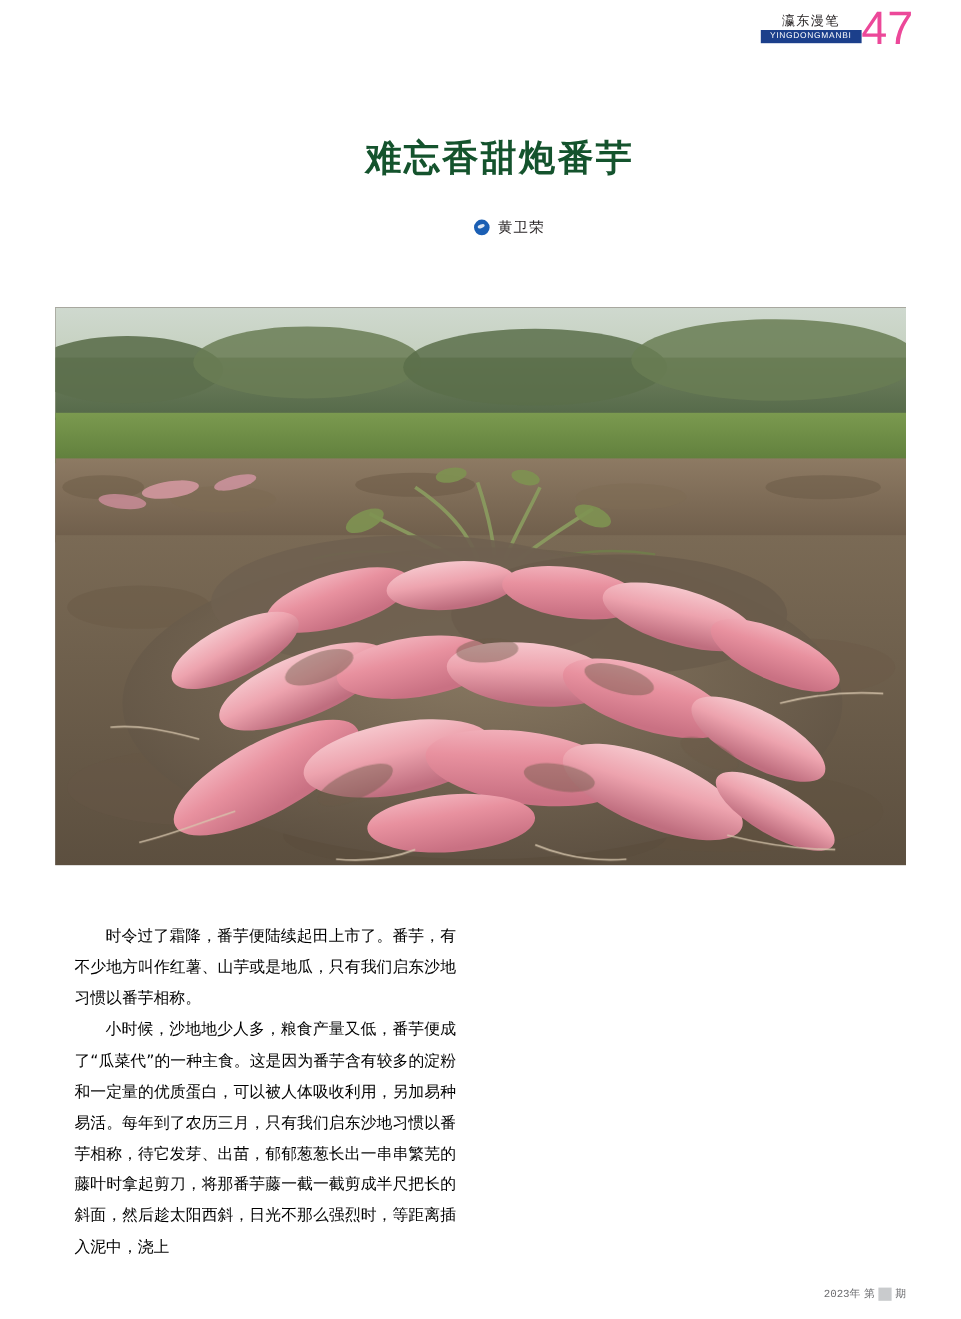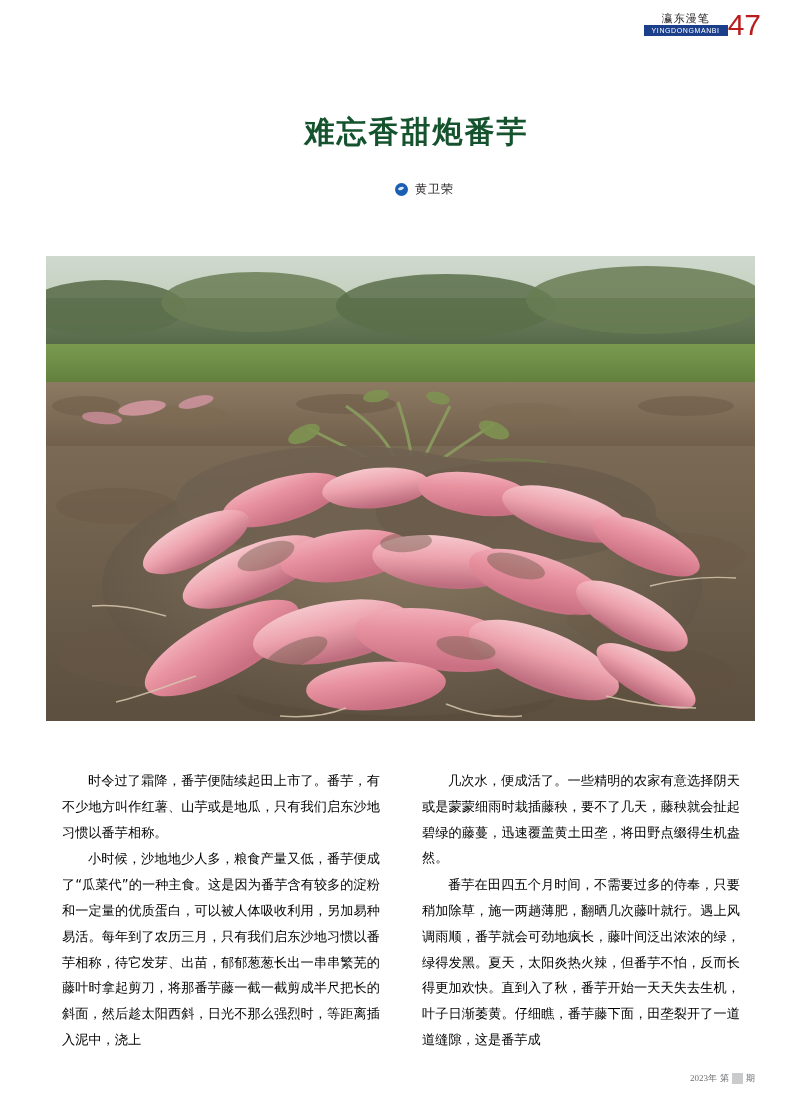--- a/index.html
+++ b/index.html
@@ -43,23 +43,23 @@
   .masthead-en {
     background: #1b3f8b;
     color: #ffffff;
     font-size: 7px;
     letter-spacing: 0.6px;
     text-align: center;
     line-height: 11px;
     font-family: "Liberation Sans", sans-serif;
   }
   .page-number {
-    font-size: 30px;
+    font-size: 39px;
     line-height: 30px;
-    color: #b91c1c;
+    color: #ec4899;
     font-family: "Liberation Sans", sans-serif;
     font-weight: 400;
   }
 
   
   .article-title {
     position: absolute;
     top: 112px;
     left: 0;
     width: 801px;
@@ -145,21 +145,21 @@
   
   .footer {
     position: absolute;
     bottom: 14px;
     right: 46px;
     display: flex;
     align-items: center;
     gap: 3px;
     font-size: 9px;
     color: #6d6e71;
-    font-family: Liberation Serif, serif;
+    font-family: Liberation Mono, monospace;
   }
   .footer-box {
     display: inline-block;
     width: 11px;
     height: 11px;
     background: #c9cbcd;
   }
 </style>
 </head>
 <body>
@@ -319,24 +319,20 @@
 
     <rect x="0" y="0" width="709" height="465" fill="none"></rect>
   </svg>
 </div>
 
 <div class="body-cols">
   <div class="col">
     <p>时令过了霜降，番芋便陆续起田上市了。番芋，有不少地方叫作红薯、山芋或是地瓜，只有我们启东沙地习惯以番芋相称。</p>
     <p>小时候，沙地地少人多，粮食产量又低，番芋便成了“瓜菜代”的一种主食。这是因为番芋含有较多的淀粉和一定量的优质蛋白，可以被人体吸收利用，另加易种易活。每年到了农历三月，只有我们启东沙地习惯以番芋相称，待它发芽、出苗，郁郁葱葱长出一串串繁芜的藤叶时拿起剪刀，将那番芋藤一截一截剪成半尺把长的斜面，然后趁太阳西斜，日光不那么强烈时，等距离插入泥中，浇上</p>
   </div>
-  <div class="col">
-    <p>几次水，便成活了。一些精明的农家有意选择阴天或是蒙蒙细雨时栽插藤秧，要不了几天，藤秧就会扯起碧绿的藤蔓，迅速覆盖黄土田垄，将田野点缀得生机盎然。</p>
-    <p>番芋在田四五个月时间，不需要过多的侍奉，只要稍加除草，施一两趟薄肥，翻晒几次藤叶就行。遇上风调雨顺，番芋就会可劲地疯长，藤叶间泛出浓浓的绿，绿得发黑。夏天，太阳炎热火辣，但番芋不怕，反而长得更加欢快。直到入了秋，番芋开始一天天失去生机，叶子日渐萎黄。仔细瞧，番芋藤下面，田垄裂开了一道道缝隙，这是番芋成</p>
-  </div>
 </div>
 
 <div class="footer">
   <span>2023年</span>
   <span>第</span>
   <span class="footer-box"></span>
   <span>期</span>
 </div>
 
 </body></html>

